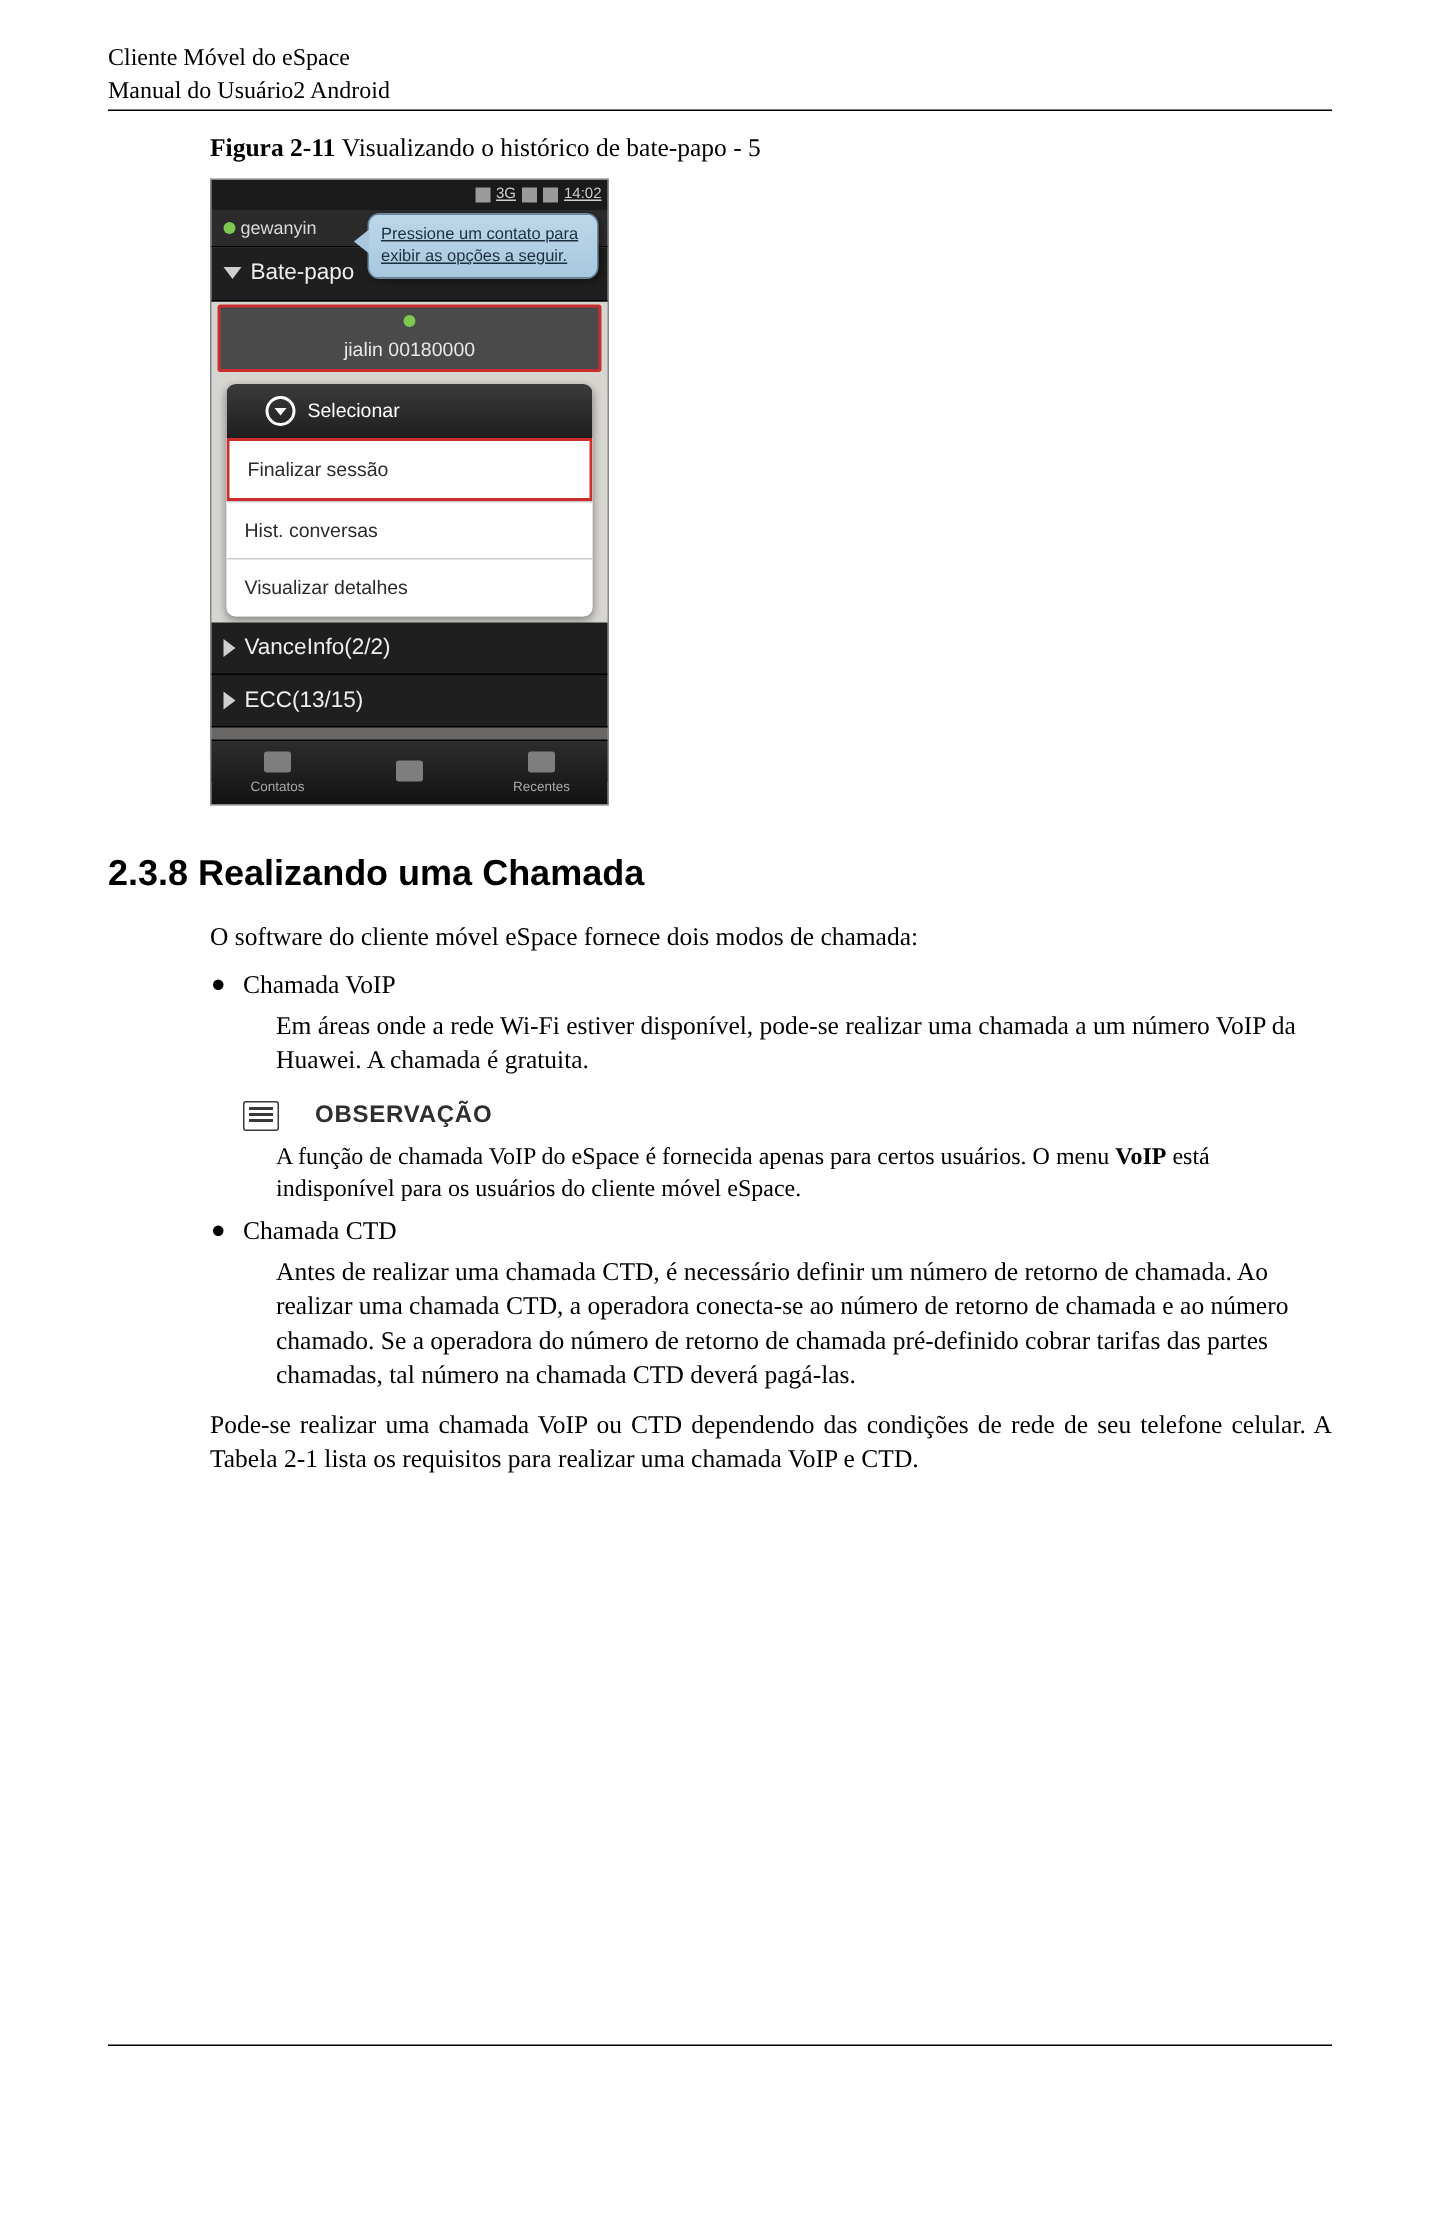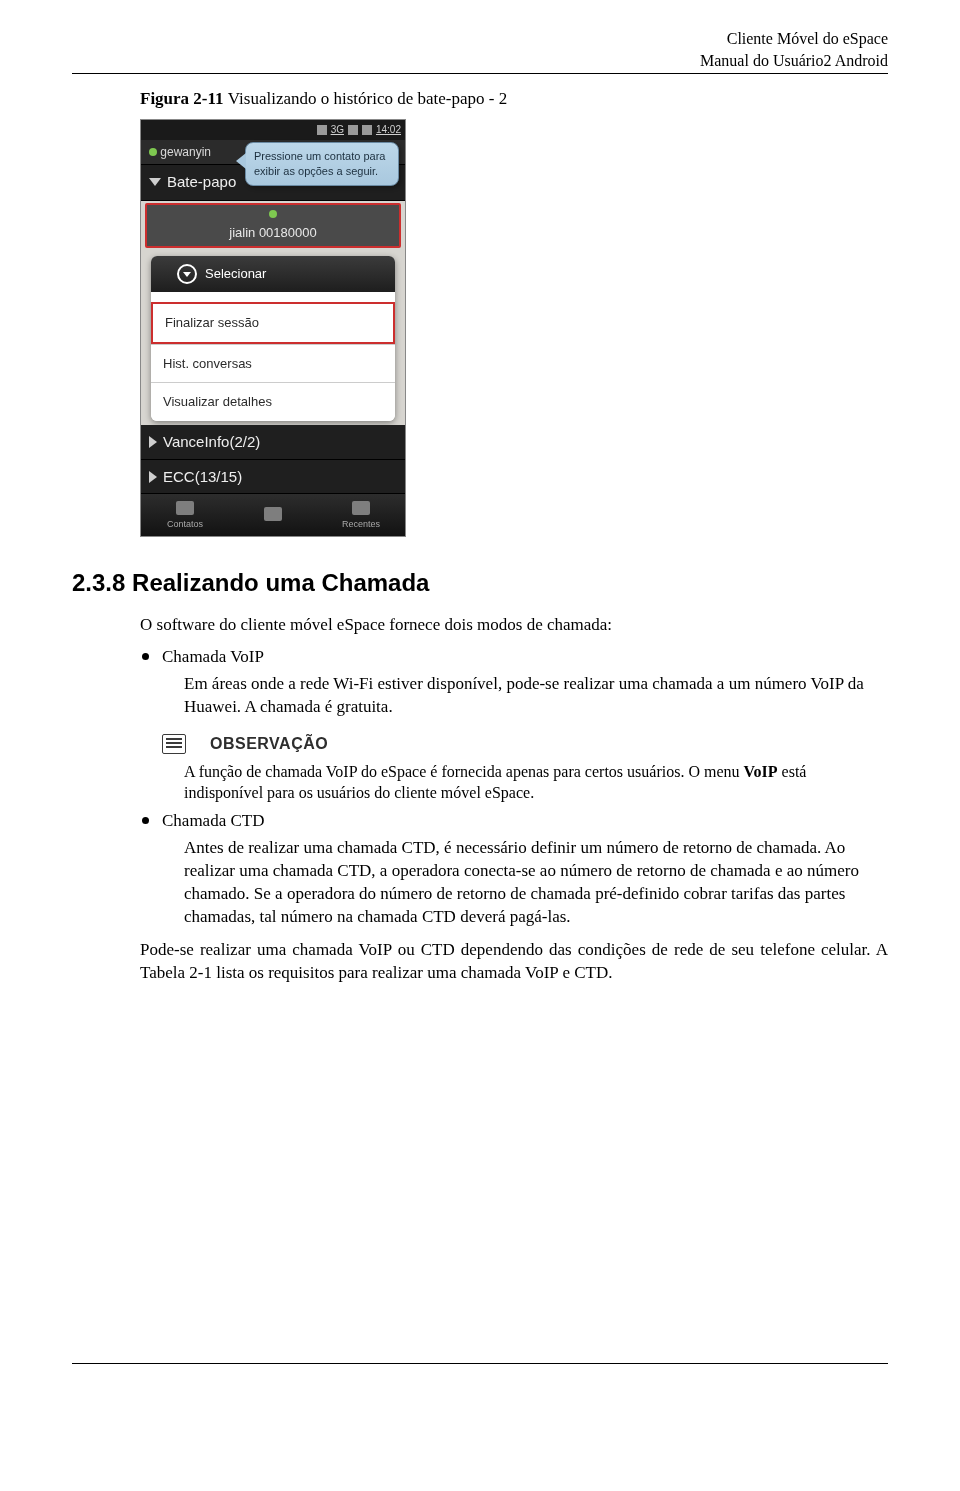--- a/index.html
+++ b/index.html
@@ -17,21 +17,21 @@
     min-height: 1390px;
     position: relative;
     box-sizing: border-box;
   }
   .header {
     width: 100%;
     font-size: 16px;
   }
   .header-row {
     display: flex;
-    justify-content: flex-end;
+    justify-content: flex-start;
   }
   .hr {
     border: none;
     border-top: 1.5px solid #000;
     margin: 2px 0 14px 0;
   }
   .content {
     padding-left: 68px;
   }
   .fig-caption {
@@ -125,20 +125,21 @@
     right: 6px;
     width: 136px;
     background: linear-gradient(#bcd7e9, #a9c8de);
     border: 1px solid #6a8aa3;
     border-radius: 8px;
     padding: 6px 8px;
     font-size: 11px;
     color: #1c2f3e;
     font-family: Arial, sans-serif;
     box-shadow: 2px 2px 4px rgba(0,0,0,0.3);
+    text-decoration: underline;
   }
   .tooltip::before {
     content: "";
     position: absolute;
     left: -10px;
     top: 10px;
     width: 0; height: 0;
     border-top: 8px solid transparent;
     border-bottom: 8px solid transparent;
     border-right: 10px solid #a9c8de;
@@ -176,21 +177,20 @@
   }
   .menu-item {
     color: #2b2b2b;
     font-size: 13px;
     padding: 10px 12px;
     border-top: 1px solid #ccc;
     background: #fff;
   }
   .finalizar {
     border: 2px solid #cc2e2e;
-    margin-top: 10px;
   }
   .bottombar {
     position: absolute;
     bottom: 0; left: 0; right: 0;
     height: 42px;
     background: linear-gradient(#2d2d2d,#121212);
     display: flex;
     justify-content: space-around;
     align-items: center;
     color: #a8a8a8;
@@ -311,21 +311,21 @@
       <span>Manual do Usuário</span>
       <span>2 Android</span>
     </div>
     <hr class="hr">
   </div>
 
   <div class="content">
 
     <div class="fig-caption">
       <span>Figura 2-11</span>
-      <span class="fig-text">Visualizando o histórico de bate-papo - 2</span>
+      <span class="fig-text">Visualizando o histórico de bate-papo - 5</span>
     </div>
 
     <div class="phone">
       <div class="statusbar">
         <span class="sb-icon"></span>
         <span>3G</span>
         <span class="sb-icon"></span>
         <span class="sb-icon"></span>
         <span>14:02</span>
       </div>

